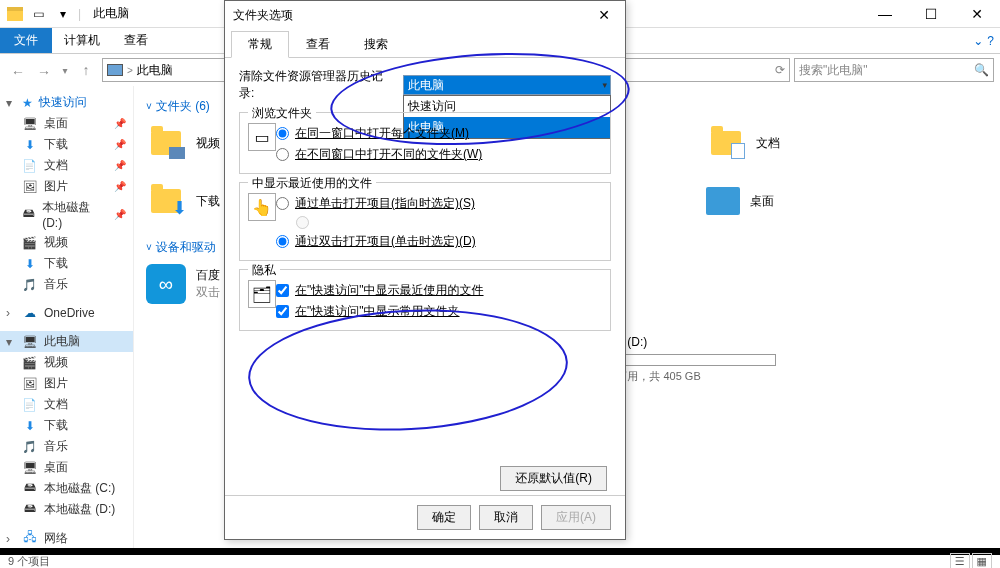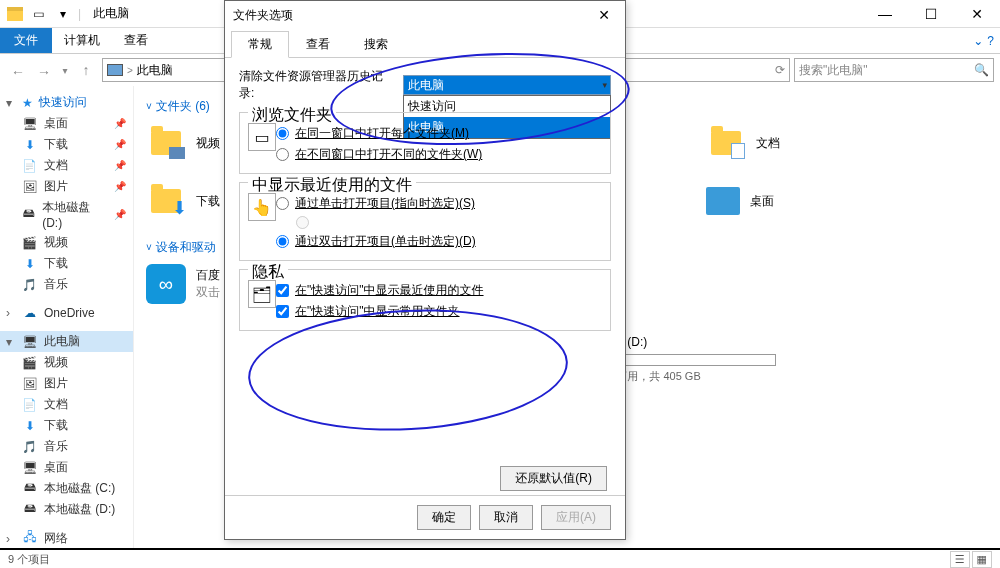--- a/index.html
+++ b/index.html
@@ -46,40 +46,40 @@
 .tile { display: flex; align-items: center; gap: 10px; width: 240px; }
 .tile .big-icon { width: 40px; height: 40px; display: flex; align-items: center; justify-content: center; font-size: 28px; }
 .tile .label { font-size: 12px; }
 .drive-tile { display: flex; align-items: flex-start; gap: 10px; width: 320px; }
 .drive-icon { width: 40px; height: 28px; background: linear-gradient(#eee,#ccc); border: 1px solid #999; border-radius: 3px; margin-top: 4px; }
 .drive-info { flex: 1; }
 .drive-bar { width: 200px; height: 12px; border: 1px solid #999; margin: 3px 0; position: relative; }
 .drive-bar-fill { height: 100%; background: #26a0da; }
 .drive-text { color: #666; font-size: 11px; }
 
-.statusbar { height: 20px; border-top: 2px solid #000000; display: flex; align-items: center; padding: 0 8px; font-size: 11px; color: #555; }
+.statusbar { height: 20px; border-top: 7px solid #000000; display: flex; align-items: center; padding: 0 8px; font-size: 11px; color: #555; }
 
 
 .dialog { position: absolute; left: 224px; top: 0; width: 402px; height: 540px; background: #fff; border: 1px solid #666; box-shadow: 2px 2px 8px rgba(0,0,0,0.2); display: flex; flex-direction: column; }
 .dlg-title { height: 28px; display: flex; align-items: center; padding: 0 8px; font-size: 12px; }
 .dlg-title .close { margin-left: auto; width: 26px; text-align: center; font-size: 14px; }
 .dlg-tabs { display: flex; border-bottom: 1px solid #ccc; padding: 0 6px; margin-top: 2px; }
 .dlg-tab { padding: 4px 16px; border: 1px solid transparent; font-size: 12px; margin-bottom: -1px; }
 .dlg-tab.active { border: 1px solid #ccc; border-bottom: 1px solid #fff; background: #fff; }
 .dlg-body { flex: 1; padding: 10px 14px; font-size: 12px; position: relative; }
 .open-row { display: flex; align-items: center; gap: 6px; margin-bottom: 10px; }
 .combo { border: 1px solid #7a99b8; height: 20px; width: 210px; position: relative; }
 .combo-sel { background: #0078d7; color: #fff; padding: 1px 4px; height: 100%; display: flex; align-items: center; }
 .combo-drop { position: absolute; left: -1px; top: 19px; width: calc(100% + 2px); border: 1px solid #666; background: #fff; }
 .combo-opt { padding: 2px 4px; }
 .combo-opt.hl { background: #0078d7; color: #fff; }
 .combo .arrow { position: absolute; right: 3px; top: 4px; font-size: 9px; color: #333; }
 
 .groupbox { border: 1px solid #ccc; margin: 8px 0; padding: 10px 8px 8px; position: relative; }
-.groupbox .legend { position: absolute; top: -8px; left: 8px; background: #fff; padding: 0 4px; font-size: 16px; }
+.groupbox .legend { position: absolute; top: -8px; left: 8px; background: #fff; padding: 0 4px; font-size: 12px; }
 .radio-row, .check-row { display: flex; align-items: center; gap: 6px; padding: 2px 0 2px 28px; font-size: 12px; text-decoration: underline; }
 .sub-radio { padding-left: 48px; color: #888; }
 .gb-icon { position: absolute; left: 8px; top: 10px; width: 28px; height: 28px; border: 1px solid #aaa; display: flex; align-items: center; justify-content: center; font-size: 16px; }
 
 .clear-row { display: flex; align-items: center; gap: 10px; padding: 6px 0 2px 28px; }
 .btn { border: 1px solid #999; background: #f0f0f0; padding: 3px 14px; font-size: 12px; }
 .btn:disabled, .btn.disabled { color: #aaa; }
 
 .restore-row { display: flex; justify-content: flex-end; padding: 6px 18px 4px; }
 .dlg-footer { border-top: 1px solid #ccc; height: 44px; display: flex; align-items: center; justify-content: flex-end; gap: 8px; padding: 0 14px; }

